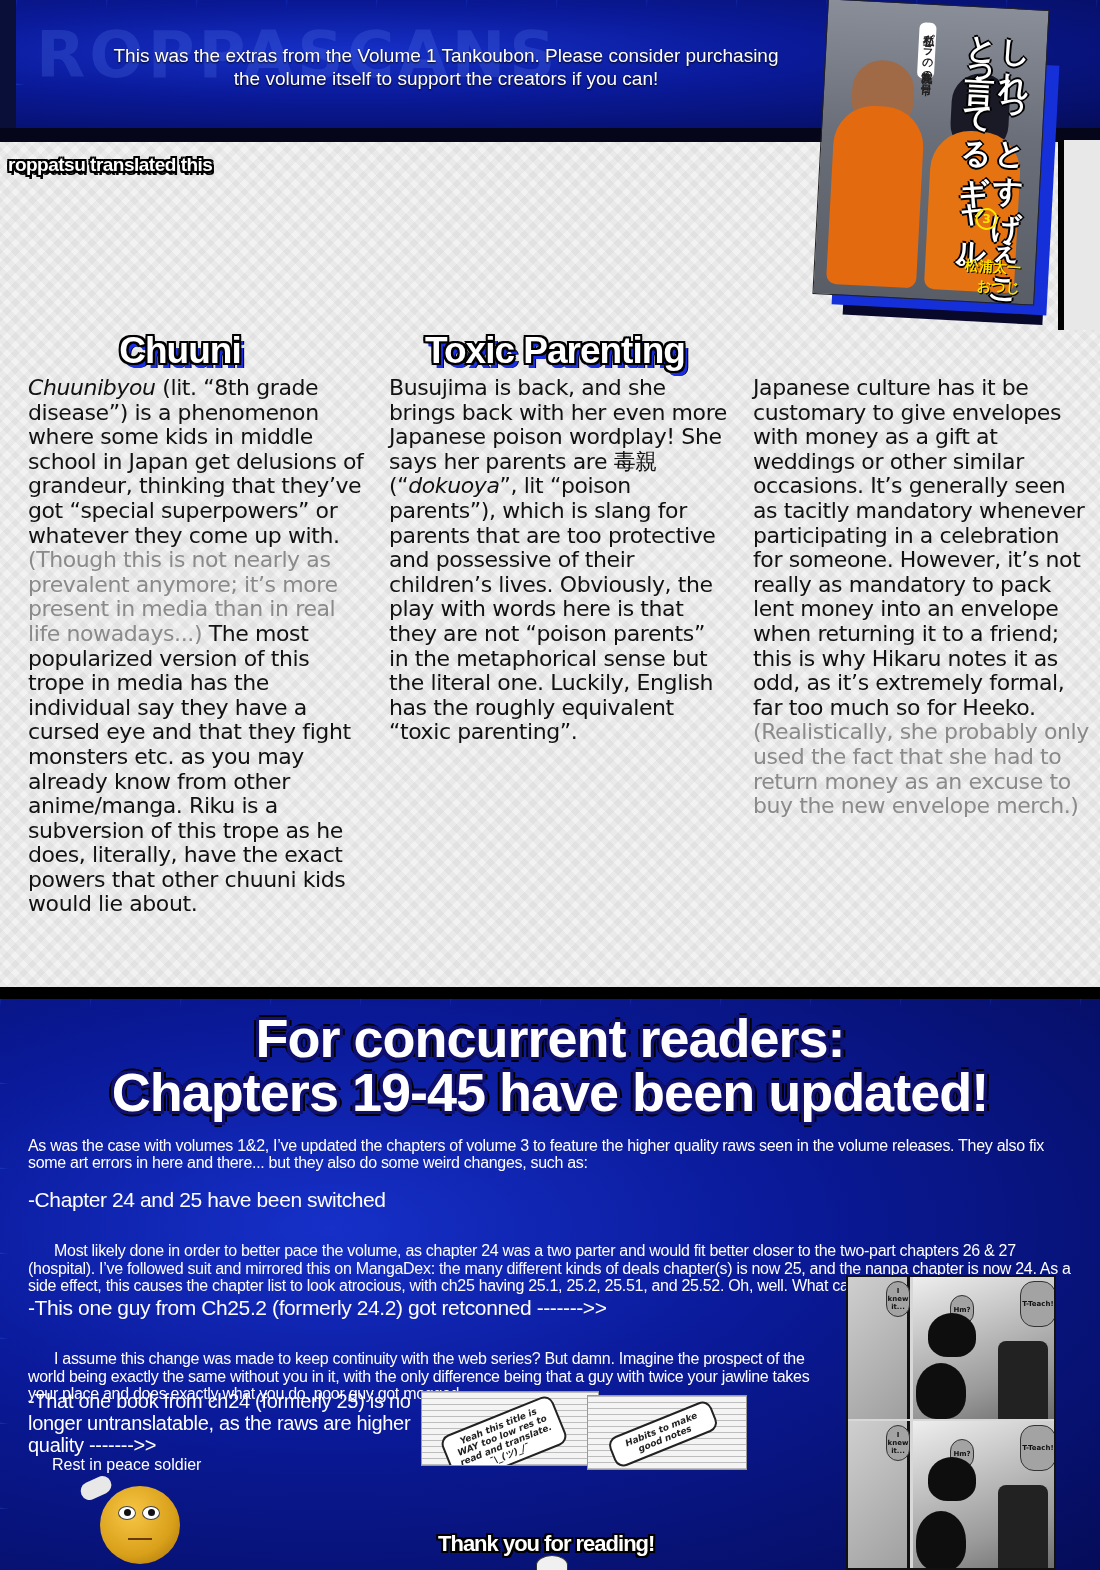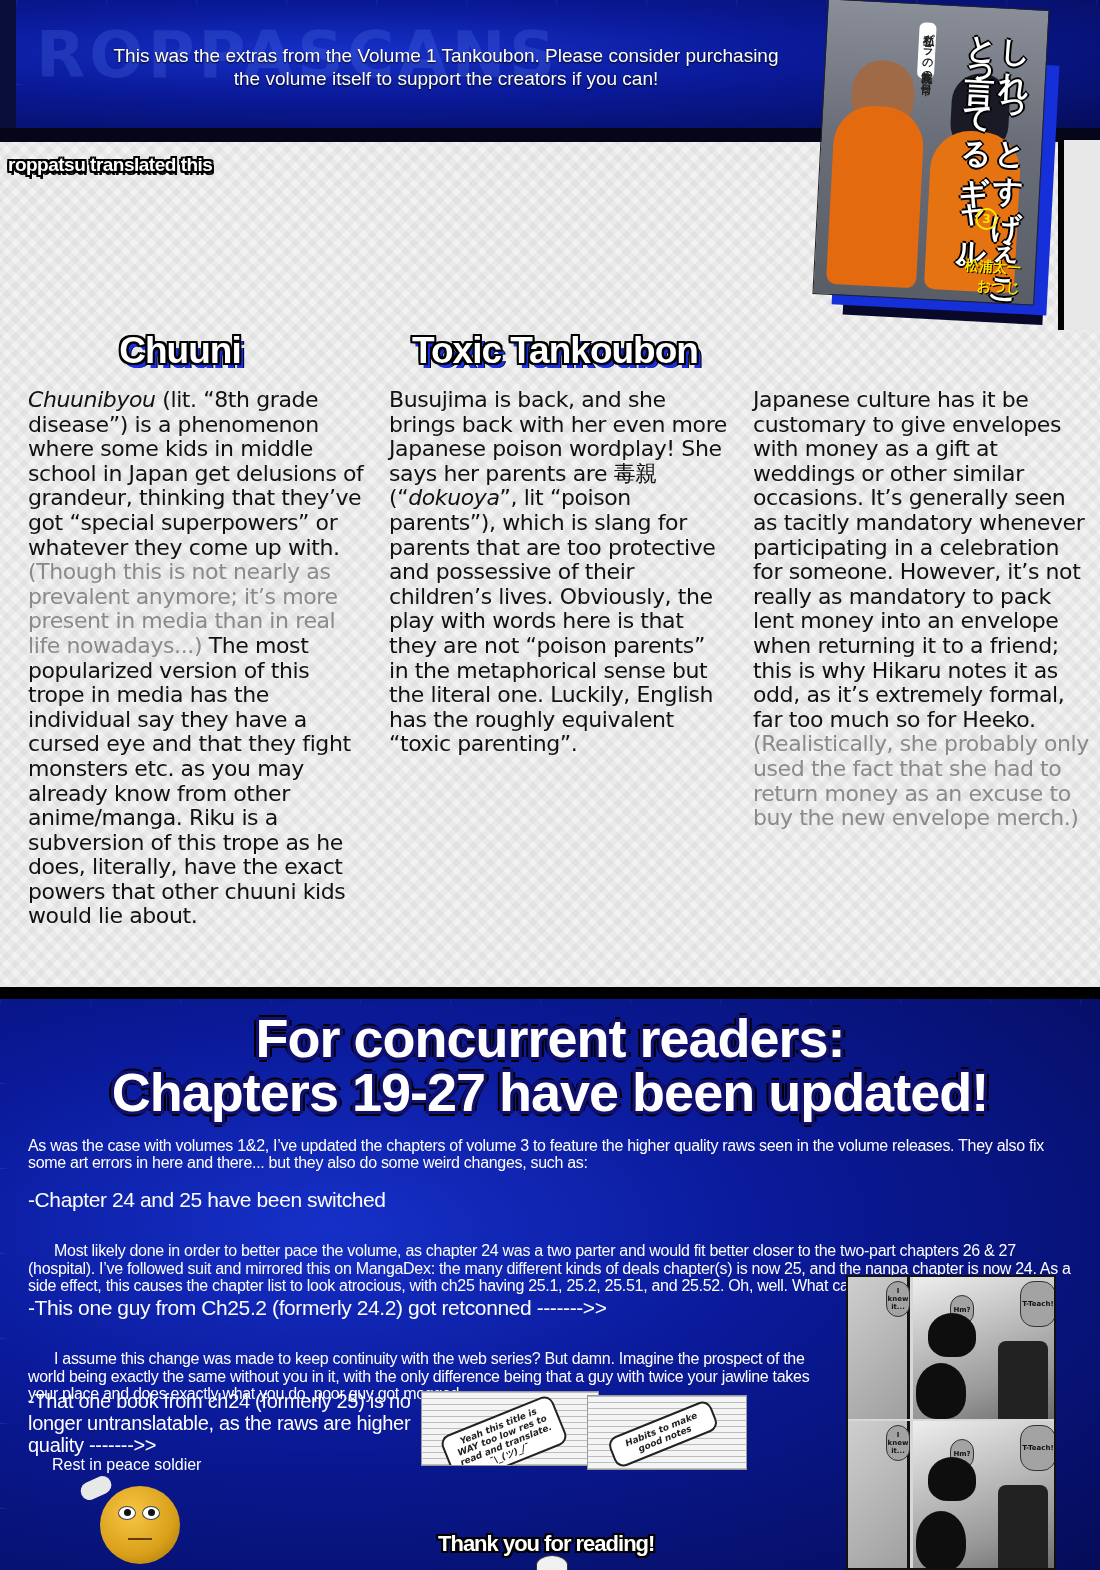--- a/index.html
+++ b/index.html
@@ -53,21 +53,21 @@
     .col-heading {
       position: absolute; top: 188px;
       font: bold 37px "Liberation Sans", sans-serif; color: #fff; letter-spacing: -1px;
       text-shadow:
         -2px 0 #000, 2px 0 #000, 0 -2px #000, 0 2px #000,
         -2px -2px #000, 2px 2px #000, -2px 2px #000, 2px -2px #000,
         4px 5px #1a2ee8, 3px 5px #1a2ee8, 5px 5px #000;
       text-align: center;
     }
     .col-body {
-      position: absolute; top: 246px;
+      position: absolute; top: 234px;
       font: 22px/24.6px "DejaVu Sans", sans-serif; color: #111; letter-spacing: -0.4px;
     }
     .col-body em { font-style: italic; }
     .col-body .muted { color: #8a8a8a; }
 
     
     #book {
       position: absolute; left: 808px; top: 0; width: 292px; height: 330px;
     }
     #book .panel-back {
@@ -215,21 +215,21 @@
     <div>This was the extras from the Volume 1 Tankoubon. Please consider purchasing</div>
     <div>the volume itself to support the creators if you can!</div>
   </div>
 </div>
 <div id="top-divider"></div>
 
 <div id="notes">
   <div class="credit">roppatsu translated this</div>
 
   <div class="col-heading" style="left:70px;width:220px;">Chuuni</div>
-  <div class="col-heading" style="left:385px;width:340px;">Toxic Tankoubon</div>
+  <div class="col-heading" style="left:385px;width:340px;">Toxic Parenting</div>
 
   <div class="col-body" style="left:28px;width:340px;">
     <em>Chuunibyou</em><span> (lit. “8th grade disease”) is a phenomenon where some kids in middle school in Japan get delusions of grandeur, thinking that they’ve got “special superpowers” or whatever they come up with. </span><span class="muted">(Though this is not nearly as prevalent anymore; it’s more present in media than in real life nowadays...)</span><span> The most popularized version of this trope in media has the individual say they have a cursed eye and that they fight monsters etc. as you may already know from other anime/manga. Riku is a subversion of this trope as he does, literally, have the exact powers that other chuuni kids would lie about.</span>
   </div>
   <div class="col-body" style="left:389px;width:340px;">
     <span>Busujima is back, and she brings back with her even more Japanese poison wordplay! She says her parents are 毒親 (“</span><em>dokuoya</em><span>”, lit “poison parents”), which is slang for parents that are too protective and possessive of their children’s lives. Obviously, the play with words here is that they are not “poison parents” in the metaphorical sense but the literal one. Luckily, English has the roughly equivalent “toxic parenting”.</span>
   </div>
   <div class="col-body" style="left:753px;width:340px;">
     <span>Japanese culture has it be customary to give envelopes with money as a gift at weddings or other similar occasions. It’s generally seen as tacitly mandatory whenever participating in a celebration for someone. However, it’s not really as mandatory to pack lent money into an envelope when returning it to a friend; this is why Hikaru notes it as odd, as it’s extremely formal, far too much so for Heeko. </span><span class="muted">(Realistically, she probably only used the fact that she had to return money as an excuse to buy the new envelope merch.)</span>
   </div>
@@ -250,21 +250,21 @@
     <div class="author" style="top:250px;">松浦太一</div>
     <div class="author" style="top:270px;">おつじ</div>
   </div>
 </div>
 
 <div id="mid-divider"></div>
 
 <div id="bottom" class="blue-bg">
   <div class="big-heading">
     <div>For concurrent readers:</div>
-    <div>Chapters 19-27 have been updated!</div>
+    <div>Chapters 19-45 have been updated!</div>
   </div>
   <div class="intro">As was the case with volumes 1&amp;2, I’ve updated the chapters of volume 3 to feature the higher quality raws seen in the volume releases. They also fix some art errors in here and there... but they also do some weird changes, such as:</div>
 
   <div class="item-head" style="top:190px;">-Chapter 24 and 25 have been switched</div>
   <div class="item-body" style="top:212px;width:1050px;">Most likely done in order to better pace the volume, as chapter 24 was a two parter and would fit better closer to the two-part chapters 26 &amp; 27 (hospital). I’ve followed suit and mirrored this on MangaDex: the many different kinds of deals chapter(s) is now 25, and the nanpa chapter is now 24. As a side effect, this causes the chapter list to look atrocious, with ch25 having 25.1, 25.2, 25.51, and 25.52. Oh, well. What can you do?</div>
 
   <div class="item-head" style="top:298px;">-This one guy from Ch25.2 (formerly 24.2) got retconned -------&gt;&gt;</div>
   <div class="item-body" style="top:320px;width:800px;">I assume this change was made to keep continuity with the web series? But damn. Imagine the prospect of the world being exactly the same without you in it, with the only difference being that a guy with twice your jawline takes your place and does exactly what you do. poor guy got mogged...</div>
 
   <div class="item3-head">-That one book from ch24 (formerly 25) is no longer untranslatable, as the raws are higher quality -------&gt;&gt;</div>

